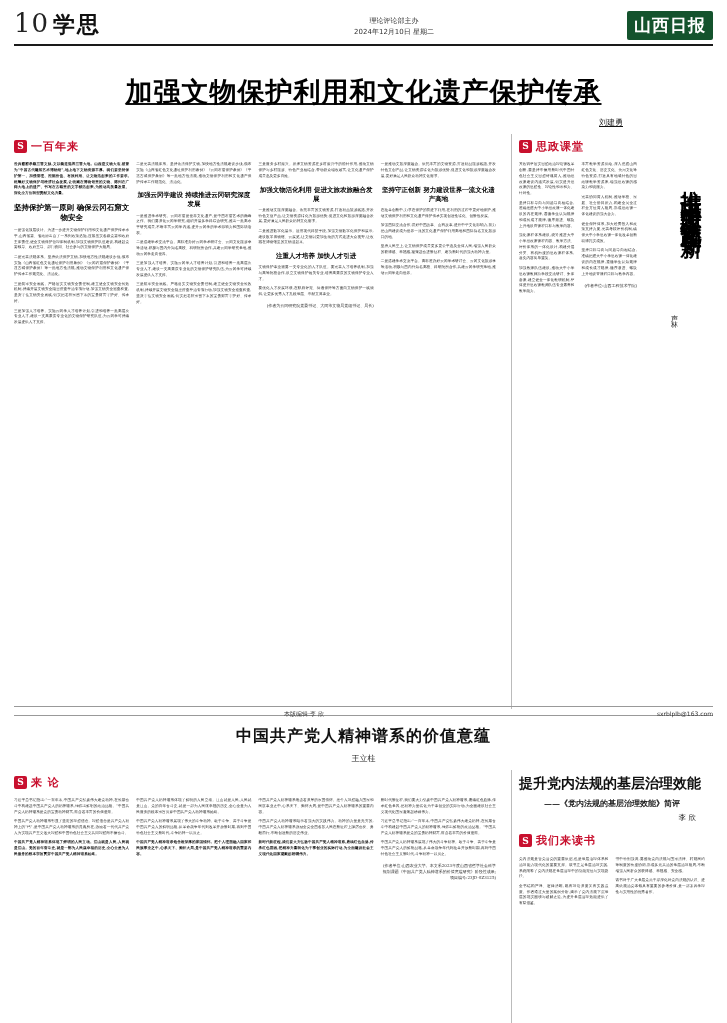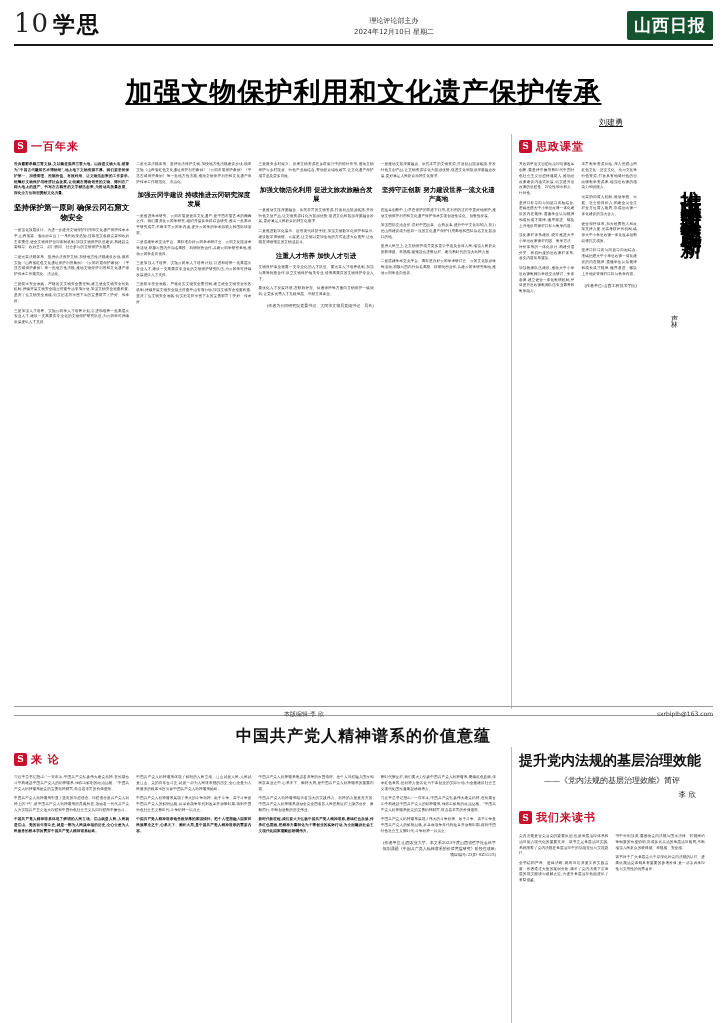--- a/index.html
+++ b/index.html
@@ -212,20 +212,21 @@
     font-weight: 700;
     line-height: 1.35;
     margin-top: 4px;
   }
   .br-sub {
     font-family: "DejaVu Serif", "Liberation Serif", serif;
     font-size: 8px;
     text-align: center;
     color: #222;
     margin-top: 5px;
+    font-weight: bold;
   }
   .br-author {
     font-family: "DejaVu Serif", "Liberation Serif", serif;
     font-size: 7.5px;
     text-align: right;
     color: #222;
     margin: 4px 9px 6px 0;
   }
 
   
@@ -343,20 +344,21 @@
       </div>
 
       <div class="vtitle">推进大中小学思政课一体化改革创新</div>
       <div class="vauthor">声 林</div>
     </div>
   </div>
 
   <div class="mid-rule"></div>
   <div class="mid-headline-wrap">
     <div class="mid-headline">中国共产党人精神谱系的价值意蕴</div>
+    <div class="mid-byline">王立柱</div>
   </div>
 
   <div class="bottom-region">
     <div class="bottom-left">
       <div class="tag">
         <span class="s">S</span>
         <span class="t">来 论</span>
       </div>
       <div class="cols">
         <div class="col">

